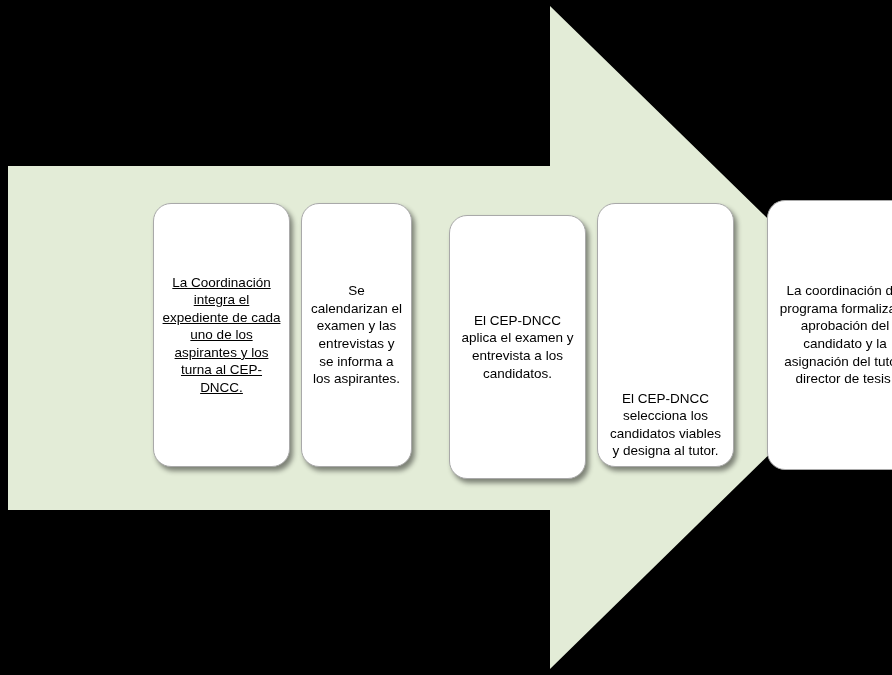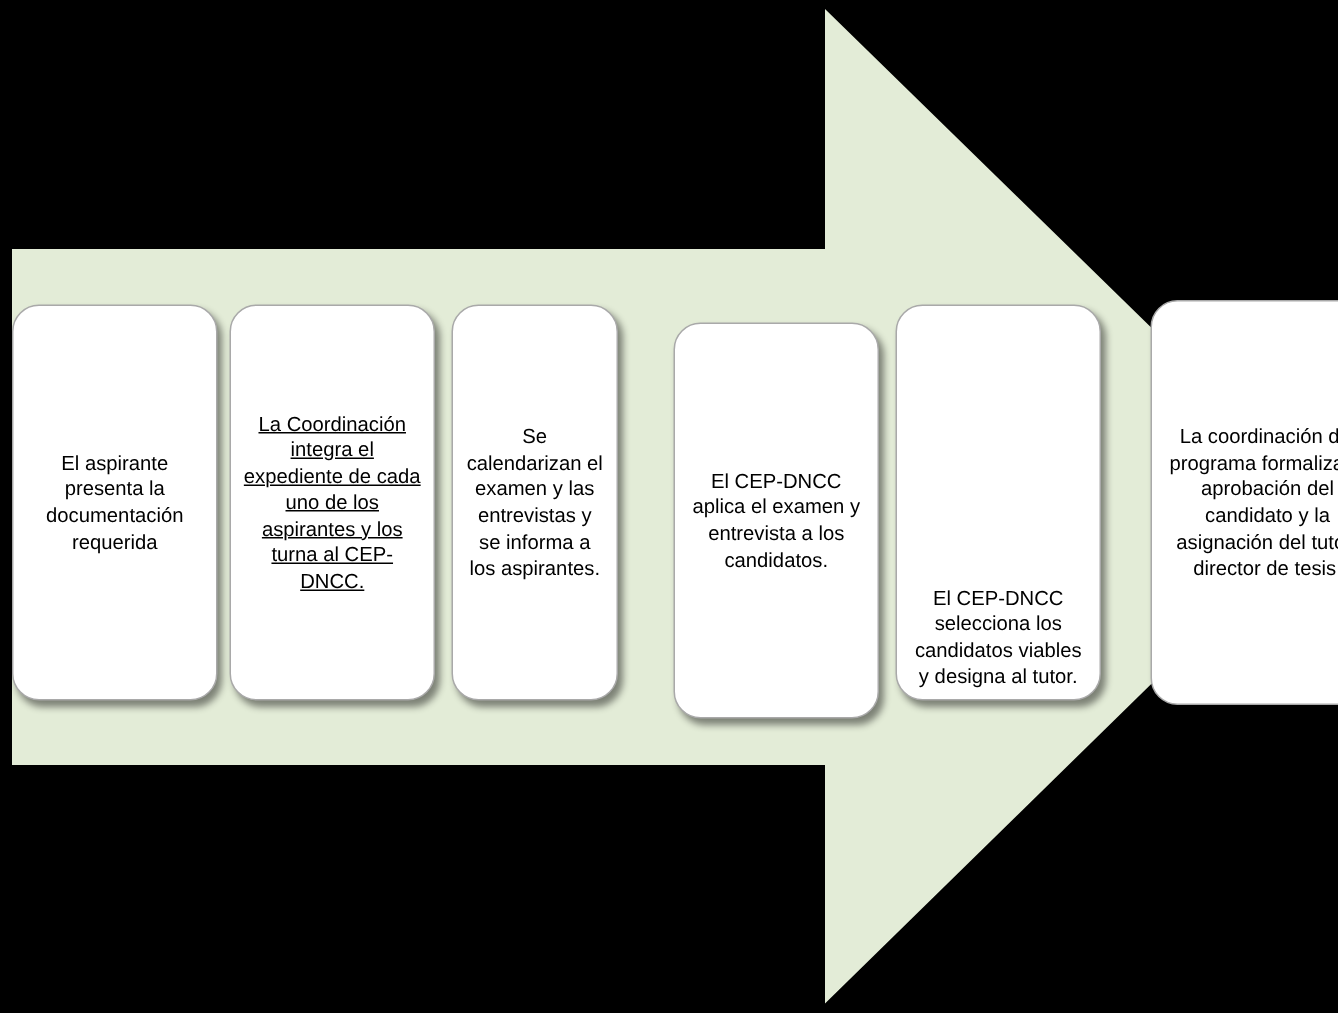--- a/index.html
+++ b/index.html
@@ -48,23 +48,20 @@
 </style>
 </head>
 <body>
 
 <div class="stage">
 
   <svg class="arrow-svg" viewBox="0 0 892 675" xmlns="http://www.w3.org/2000/svg" aria-hidden="true">
     <polygon points="8,166 550,166 550,6 889,337 550,669 550,510 8,510" fill="#E3ECD7"></polygon>
   </svg>
 
-  <div class="step s1">
-    <span>El aspirante presenta la documentación requerida</span>
-  </div>
 
   <div class="step s2">
     <span>La Coordinación integra el expediente de cada uno de los aspirantes y los turna al CEP-DNCC.</span>
   </div>
 
   <div class="step s3">
     <span>Se calendarizan el examen y las entrevistas y se informa a los aspirantes.</span>
   </div>
 
   <div class="step s4">

